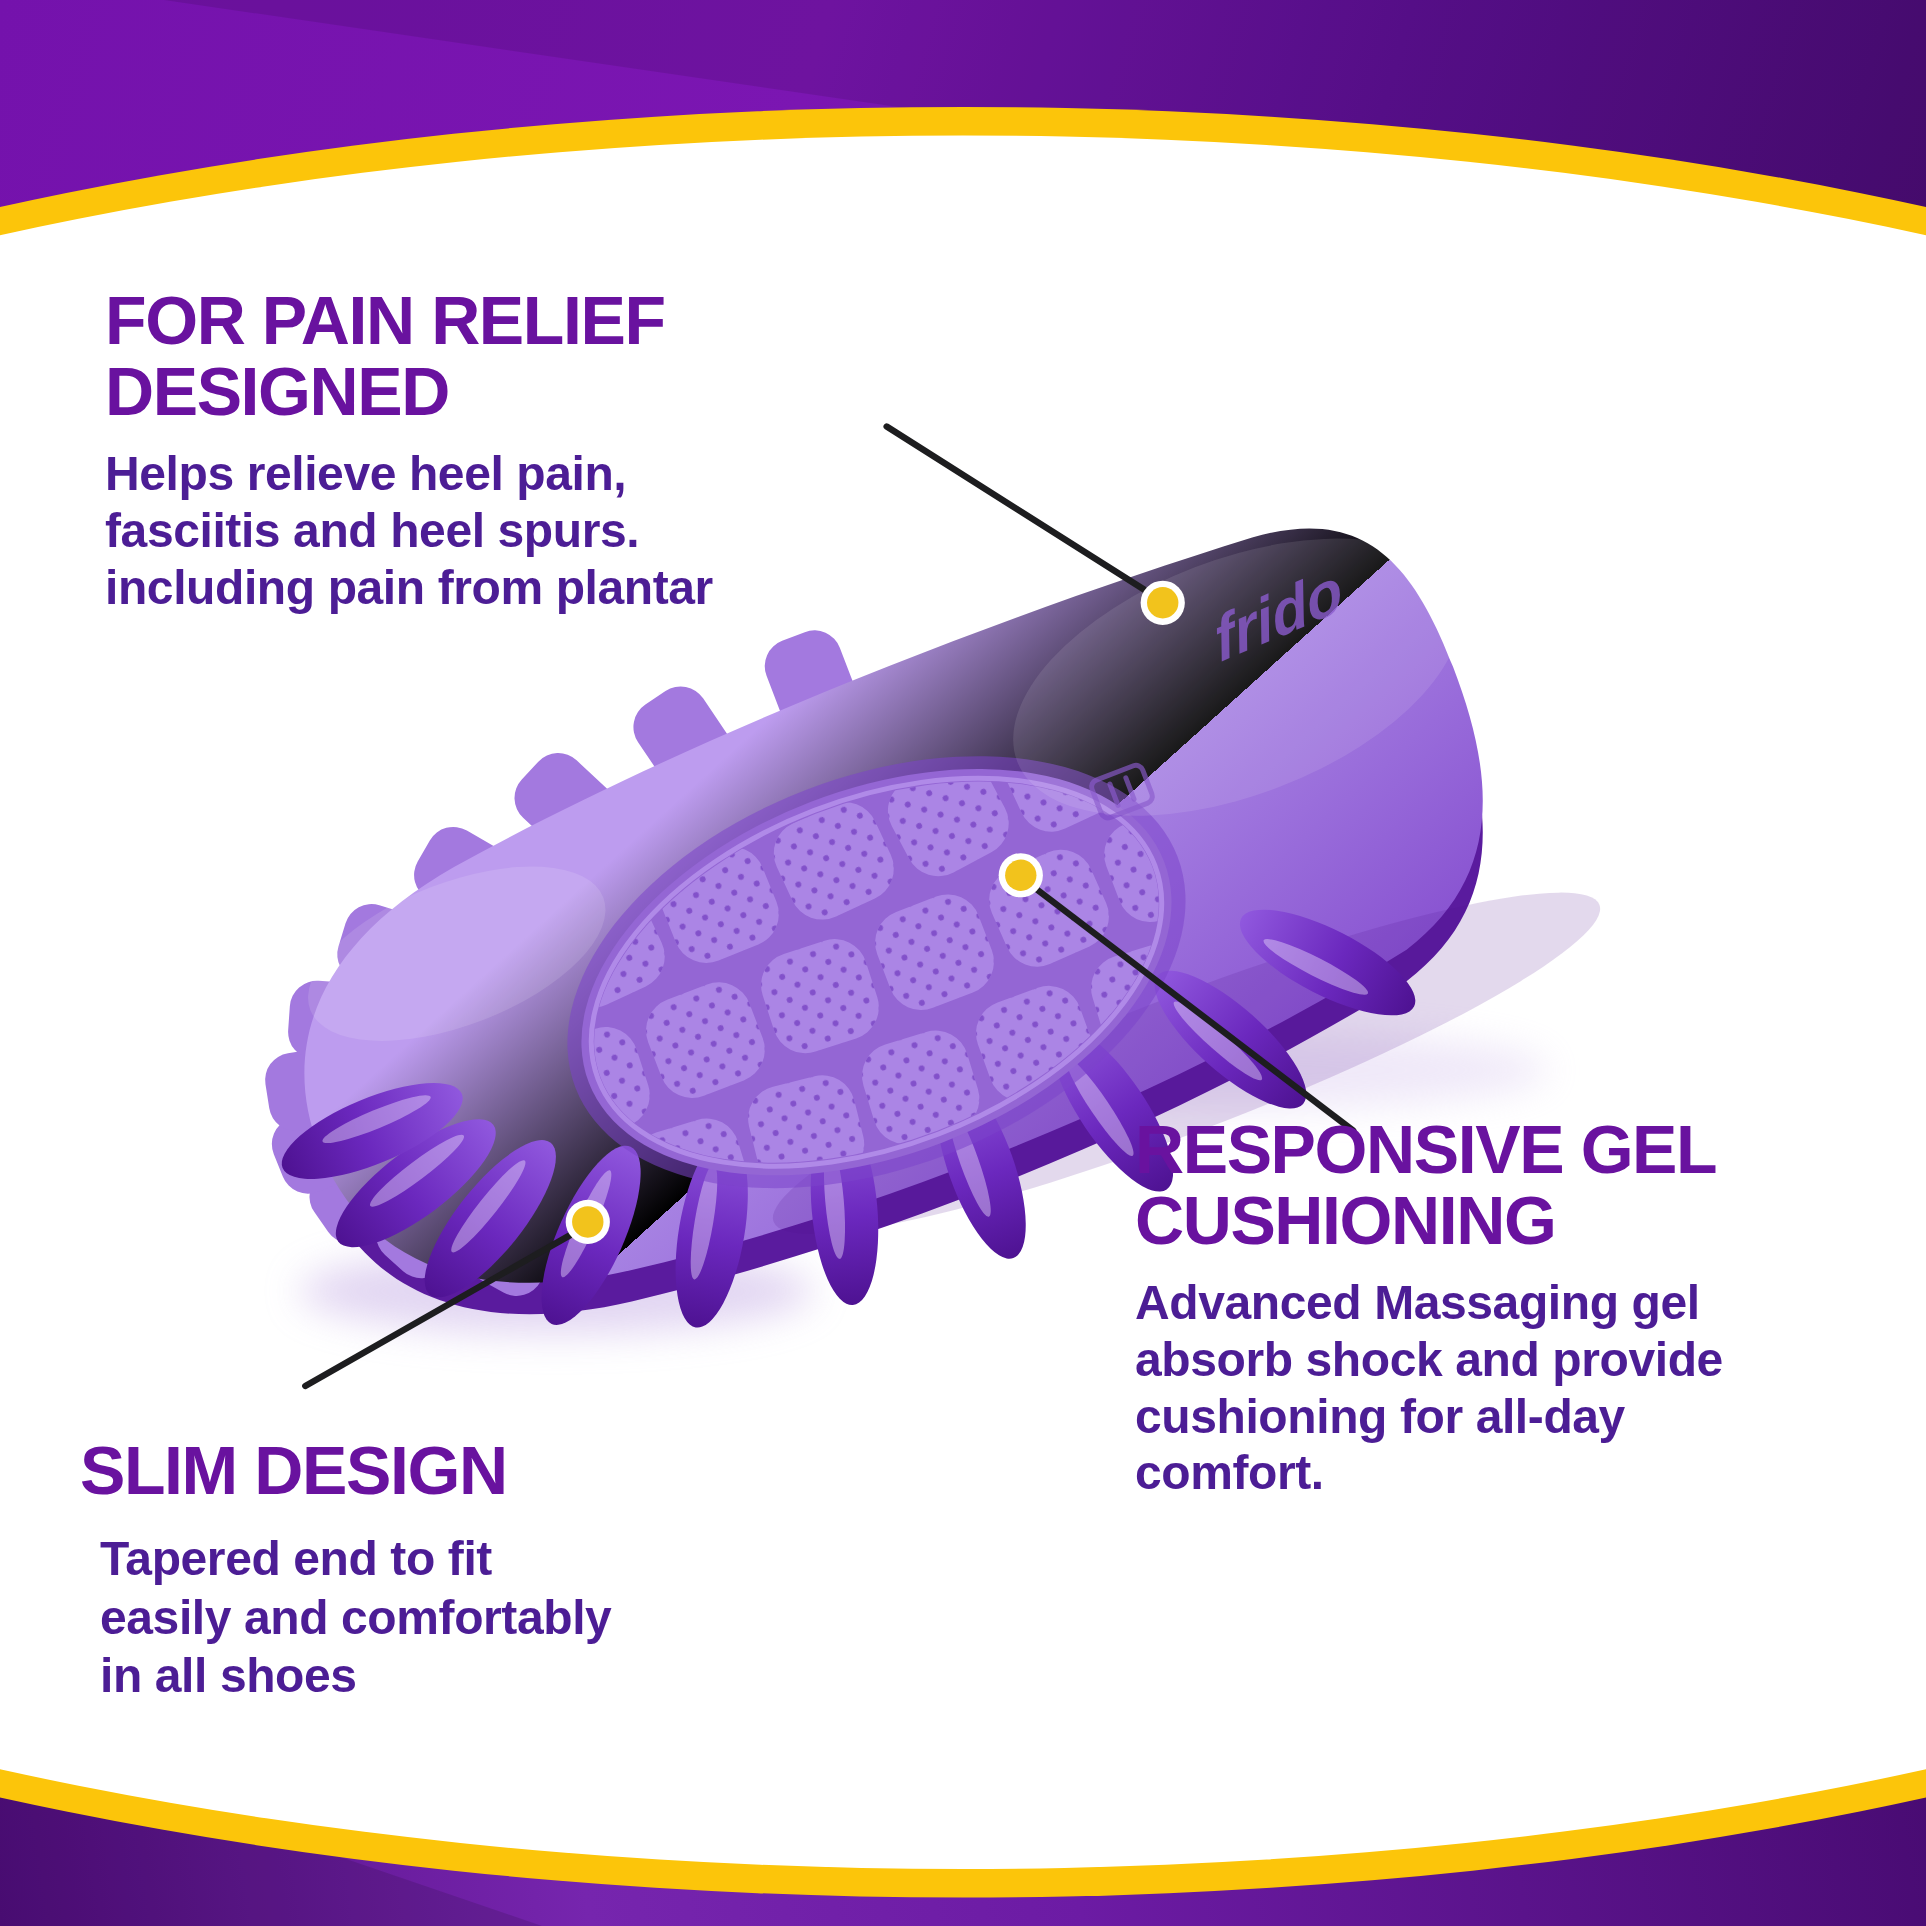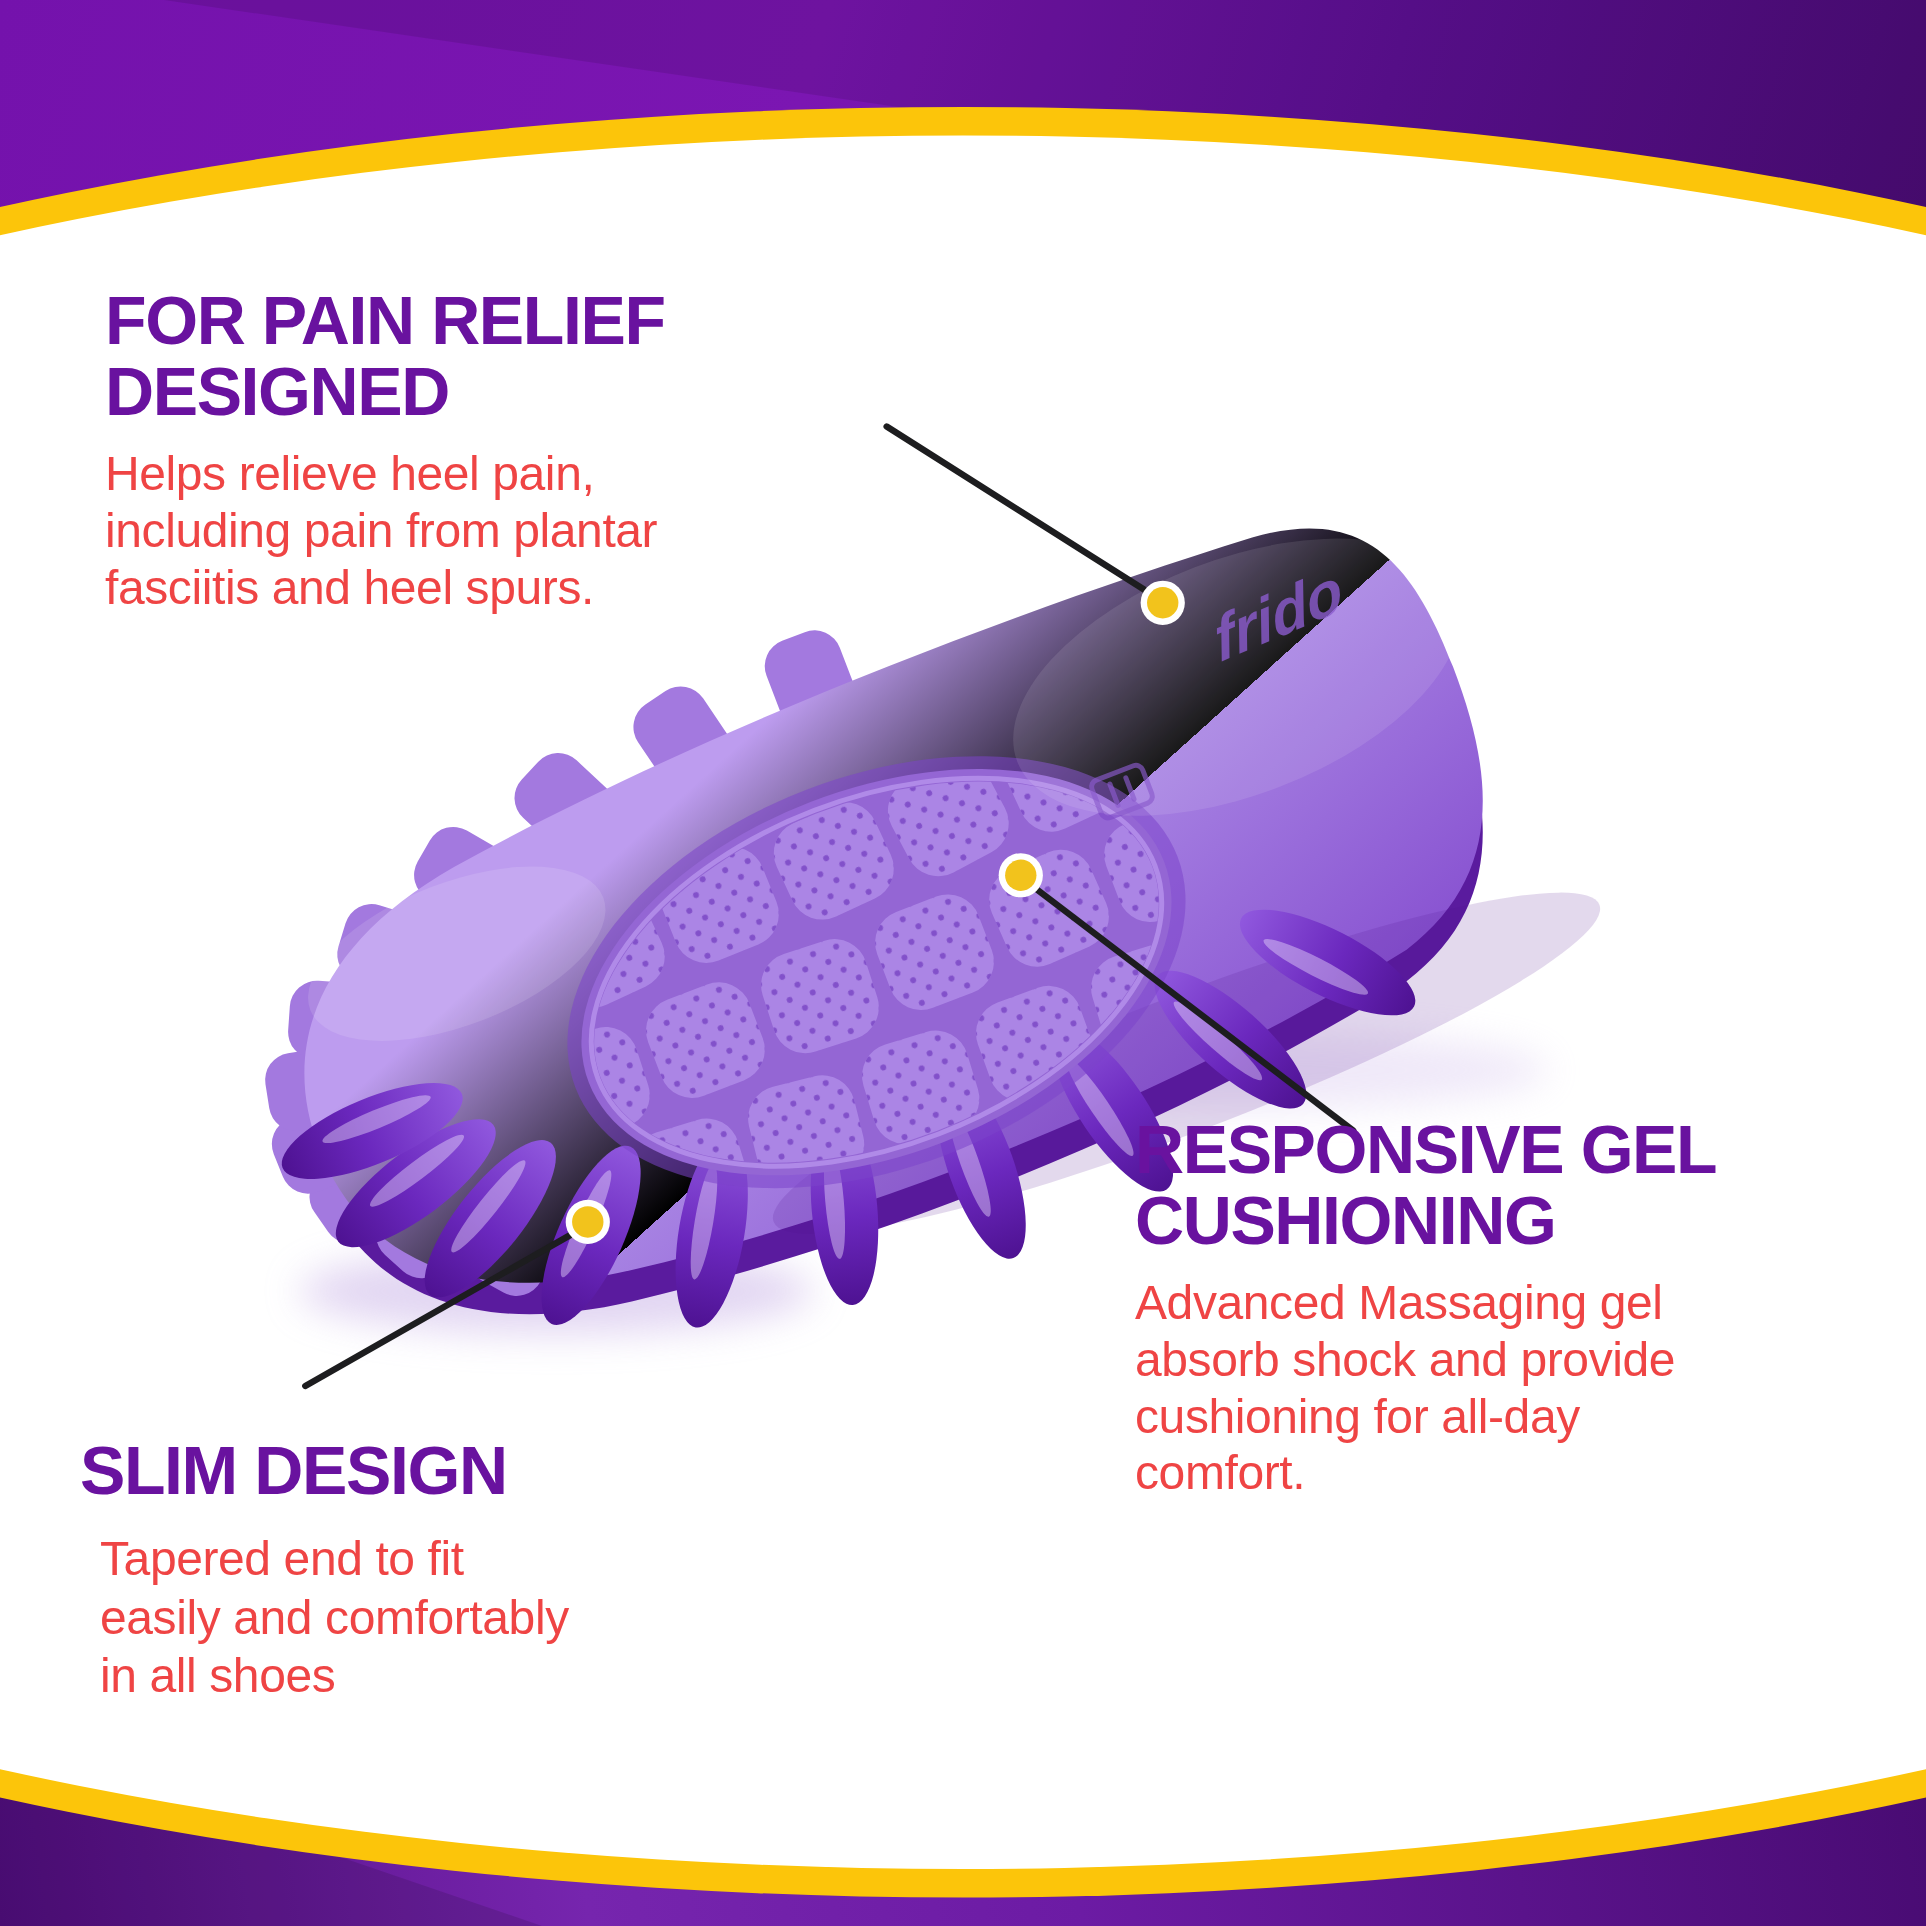--- a/index.html
+++ b/index.html
@@ -9,21 +9,21 @@
     font-family:"Liberation Sans", sans-serif; background:#fff;
   }
   svg.scene { position:absolute; left:0; top:0; }
   .callout { position:absolute; }
   .callout .title {
     font-weight:bold; font-size:68px; line-height:1.05;
     color:#69129F; letter-spacing:-1.4px;
   }
   .callout .body {
     margin-top:18.5px; font-size:48px; line-height:1.18;
-    color:#ef4444; letter-spacing:-0.4px;
+    color:#4c1d95; letter-spacing:-0.4px;font-weight:bold;
   }
   .callout-pain  { left:105px;  top:285px;  }
   .callout-gel   { left:1135px; top:1114px; }
   .callout-slim  { left:100px;  top:1425px; }
   .callout-slim .title { margin-left:-20px;margin-top:10px; }
   .callout-slim .body  { margin-top:24px; line-height:1.22; }
 </style>
 </head>
 <body>
 
@@ -236,22 +236,22 @@
     </g>
   </svg>
 
   <div class="callout callout-pain">
     <div class="title">
       <div>FOR PAIN RELIEF</div>
       <div>DESIGNED</div>
     </div>
     <div class="body">
       <div>Helps relieve heel pain,</div>
+      <div>fasciitis and heel spurs.</div>
       <div>including pain from plantar</div>
-      <div>fasciitis and heel spurs.</div>
     </div>
   </div>
 
   <div class="callout callout-gel">
     <div class="title">
       <div>RESPONSIVE GEL</div>
       <div>CUSHIONING</div>
     </div>
     <div class="body">
       <div>Advanced Massaging gel</div>

